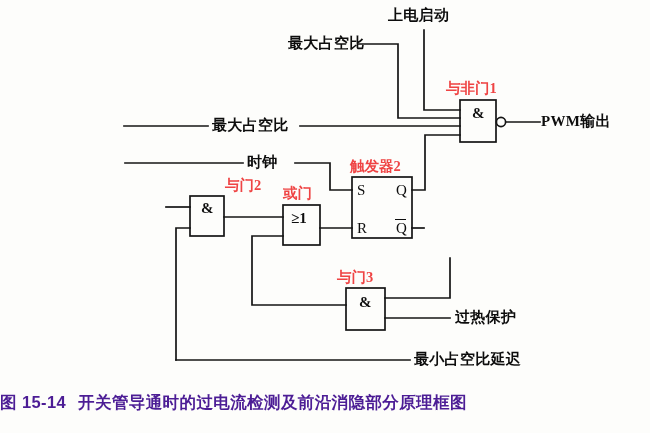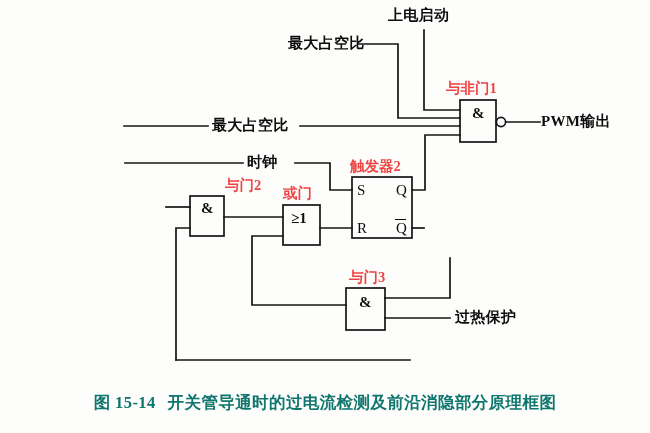--- a/index.html
+++ b/index.html
@@ -64,25 +64,25 @@
     font-weight: 400;
     color: #0d0d0d;
     white-space: nowrap;
     line-height: 1;
   }
   #caption {
     position: absolute;
     left: 0;
     top: 392px;
     width: 650px;
-    text-align: center;
-    font-family: Liberation Serif, serif;
+    text-align: left;
+    font-family: Liberation Sans, sans-serif;
     font-size: 16.5px;
     font-weight: 700;
-    color: #0f766e;
+    color: #4c1d95;
     letter-spacing: 0.4px;
   }
   #caption .cap-num { margin-right: 12px; }
   .qbar {
     position: absolute;
     border-top: 1.6px solid #0d0d0d;
   }
 </style>
 </head>
 <body>
@@ -141,28 +141,29 @@
   <div class="lbl" style="left:212px; top:118px;">最大占空比</div>
 
   <div class="lbl" style="left:247px; top:155px;">时钟</div>
 
 
   <div class="lbl" style="left:541px; top:114px;">PWM输出</div>
 
 
   <div class="lbl" style="left:455px; top:310px;">过热保护</div>
 
+  <div class="lbl" style="left:414px; top:352px;">最小占空比延迟</div>
 
   <div class="gate-name" style="left:446px; top:81px;">与非门1</div>
 
   <div class="gate-name" style="left:178px; top:178px;margin-left:47px;">与门2</div>
 
   <div class="gate-name" style="left:283px; top:186px;">或门</div>
 
-  <div class="gate-name" style="left:337px; top:270px;margin-left:12px;">与门3</div>
+  <div class="gate-name" style="left:337px; top:270px;">与门3</div>
 
   <div class="gate-name" style="left:350px; top:159px;">触发器2</div>
 
   <div class="gate-text" style="left:472px; top:106px;">&amp;</div>
 
   <div class="gate-text" style="left:201px; top:201px;">&amp;</div>
 
   <div class="gate-text" style="left:291px; top:211px;">≥1</div>
 
   <div class="gate-text" style="left:359px; top:295px;">&amp;</div>

